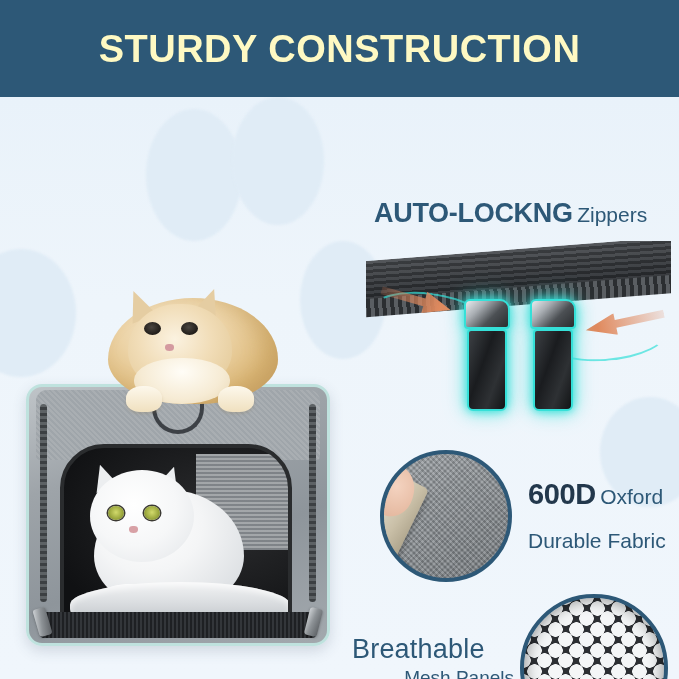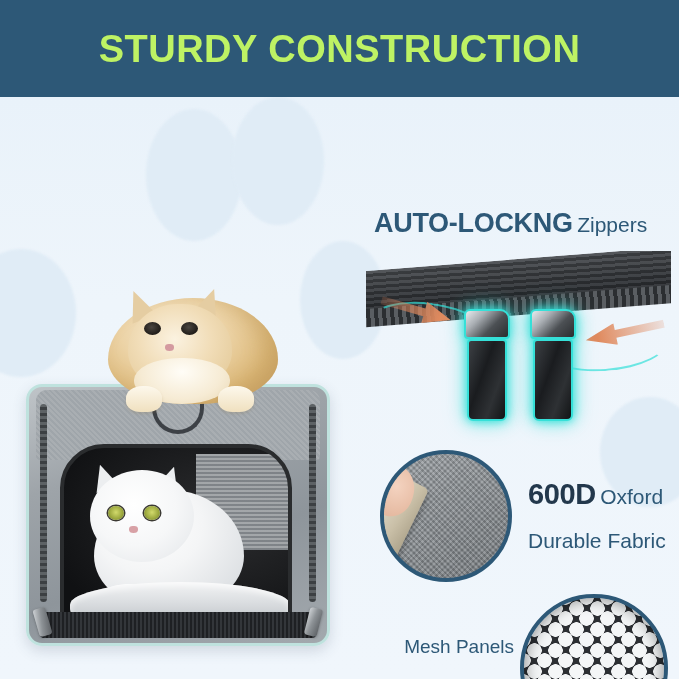--- a/index.html
+++ b/index.html
@@ -24,21 +24,21 @@
     position: absolute;
     left: 0; top: 0;
     width: 679px;
     height: 97px;
     background: #2d5877;
     display: flex;
     align-items: center;
     justify-content: center;
   }
   #header-title {
-    color: #bef264;
+    color: #fef9c3;
     font-size: 38px;
     font-weight: bold;
     letter-spacing: 0.5px;
     font-family: "Liberation Sans", sans-serif;
     text-align: center;
     line-height: 1;
   }
 
   
   #body-area {
@@ -256,21 +256,21 @@
     position: absolute;
     width: 13px; height: 28px;
     background: linear-gradient(100deg,#cfd3d6 0%, #8d9296 45%, #5d6165 100%);
     border-radius: 3px;
     box-shadow: 0 1px 3px rgba(0,0,0,.35);
   }
   #zpull-l { left: 10px; bottom: 10px; transform: rotate(-16deg); }
   #zpull-r { right: 10px; bottom: 10px; transform: rotate(14deg); }
 
   
-  #zipper-feature { position: absolute; left: 366px; top: 111px; width: 305px; }
+  #zipper-feature { position: absolute; left: 366px; top: 101px; width: 305px; }
   #zipper-heading { white-space: nowrap; margin-left: 8px; }
   #zipper-heading-bold {
     color: #2d5877; font-size: 27px; font-weight: bold; letter-spacing: -0.3px;
   }
   #zipper-heading-light {
     color: #2d5877; font-size: 21px; font-weight: normal;
   }
   #zipper-photo {
     position: relative;
     margin-top: 12px;
@@ -504,19 +504,20 @@
         <div id="fabric-line1">
           <span id="fabric-600d">600D</span>
           <span id="fabric-oxford">Oxford</span>
         </div>
         <div id="fabric-line2">Durable Fabric</div>
       </div>
     </div>
 
     <div id="mesh-feature">
       <div id="mesh-text">
+        <div id="mesh-line1">Breathable</div>
         <div id="mesh-line2">Mesh Panels</div>
       </div>
       <div id="mesh-circle"></div>
     </div>
 
   </div>
 </div>
 
 </body></html>

